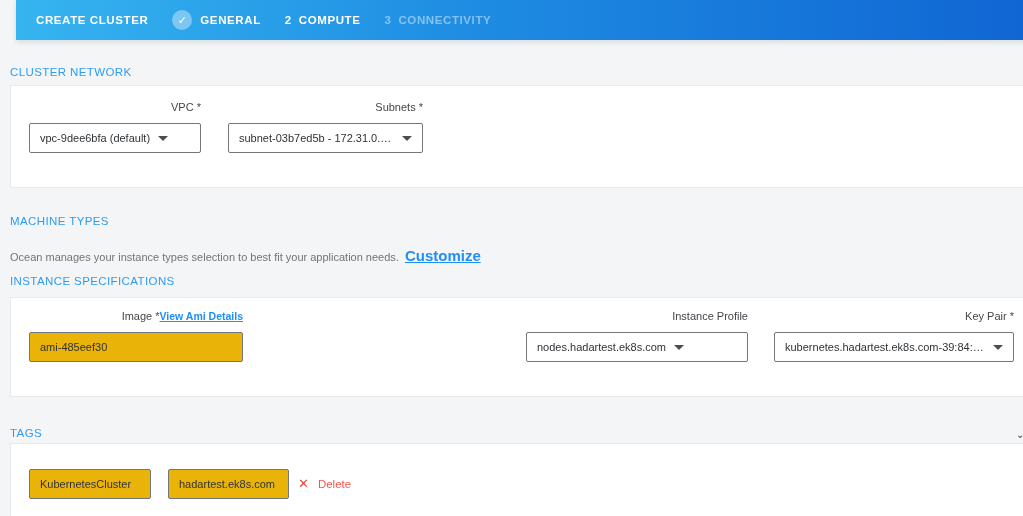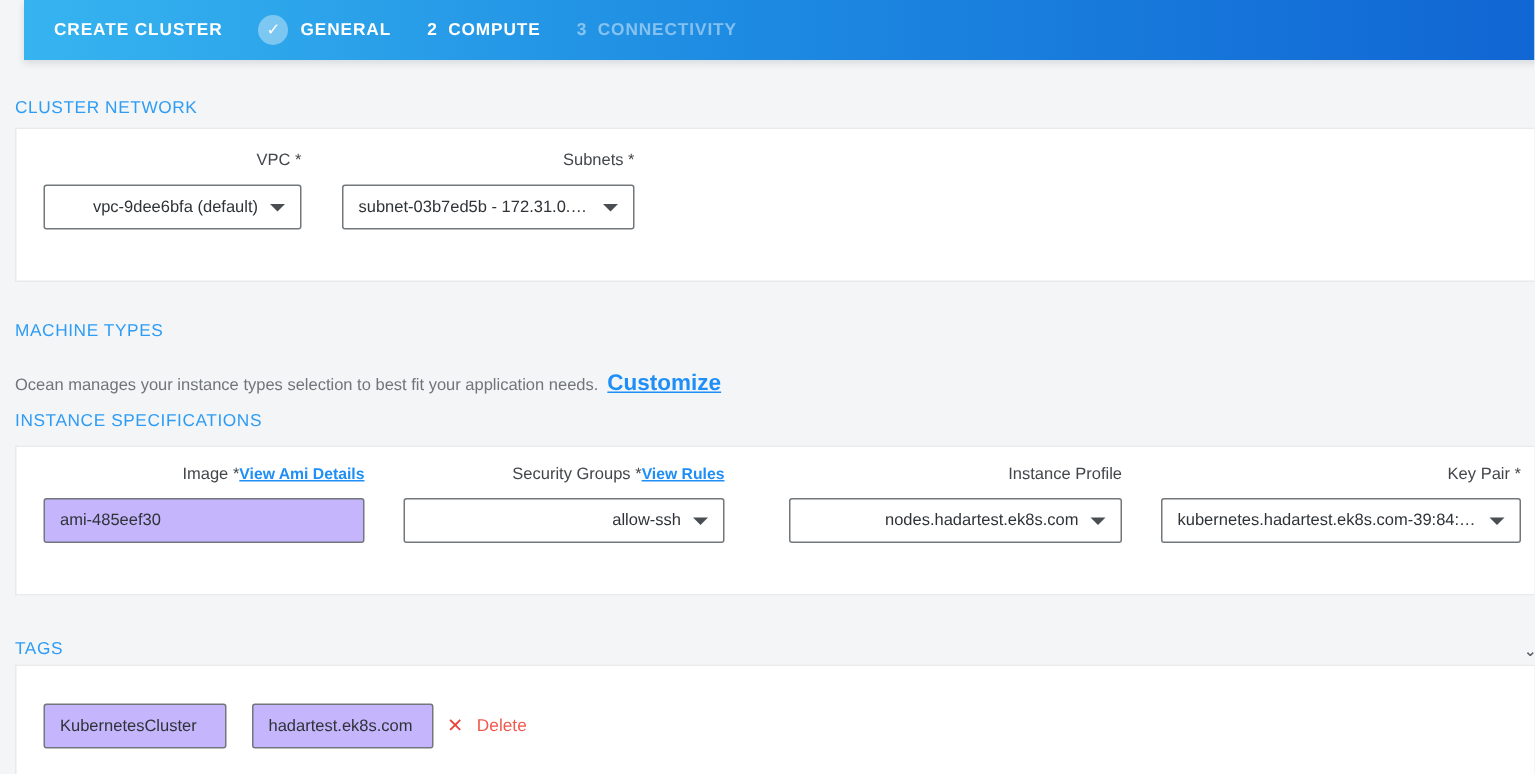--- a/index.html
+++ b/index.html
@@ -47,29 +47,29 @@
   
   .field { position:absolute; }
   .field-head { display:flex; justify-content:flex-end; align-items:baseline; margin-bottom:10px; }
   .field-label { color:#43474b; font-size:11px; }
   .link { color:#1f8ef7; font-size:10.5px; font-weight:bold; text-decoration:underline; cursor:pointer; }
   .control {
     height:30px; border:1px solid #72777b; border-radius:2px; background:#ffffff;
     display:flex; align-items:center; padding:0 10px;
     font-size:11px; color:#2f3337; width:100%;
   }
-  .control.select { justify-content:flex-end; cursor:pointer; }
+  .control.select { justify-content:flex-start; cursor:pointer; }
   .control .val { white-space:nowrap; overflow:hidden; text-overflow:ellipsis; }
   .caret {
     width:0; height:0; margin-left:8px; flex:0 0 auto;
     border-left:5px solid transparent; border-right:5px solid transparent;
     border-top:5px solid #4a4e52;
   }
   .text-input {
-    height:30px; border:1px solid #72777b; border-radius:2px; background:#c4b5fd;
+    height:30px; border:1px solid #72777b; border-radius:2px; background:#eab308;
     font-family:inherit; font-size:11px; color:#2f3337; padding:0 10px; width:100%;
   }
 
   
   .desc { position:absolute; left:10px; top:247px; font-size:11px; color:#70757a; }
   .desc .link { margin-left:6px; font-size:15px;text-align:right; }
 
   
   .delete-btn {
     position:absolute; display:flex; align-items:center; cursor:pointer;
@@ -139,30 +139,20 @@
   <div class="section-heading" style="top:275px;">INSTANCE SPECIFICATIONS</div>
 
   <div class="card" style="top:297px; height:100px;">
     <div class="field" style="left:18px; top:12px; width:214px;">
       <div class="field-head">
         <span class="field-label">Image *</span>
         <span class="link">View Ami Details</span>
       </div>
       <input class="text-input" value="ami-485eef30" style="">
     </div>
-    <div class="field" style="left:258px; top:12px; width:214px;">
-      <div class="field-head">
-        <span class="field-label">Security Groups *</span>
-        <span class="link">View Rules</span>
-      </div>
-      <div class="control select">
-        <span class="val">allow-ssh</span>
-        <span class="caret"></span>
-      </div>
-    </div>
     <div class="field" style="left:515px; top:12px; width:222px;">
       <div class="field-head">
         <span class="field-label">Instance Profile</span>
       </div>
       <div class="control select">
         <span class="val">nodes.hadartest.ek8s.com</span>
         <span class="caret"></span>
       </div>
     </div>
     <div class="field" style="left:763px; top:12px; width:240px;">

